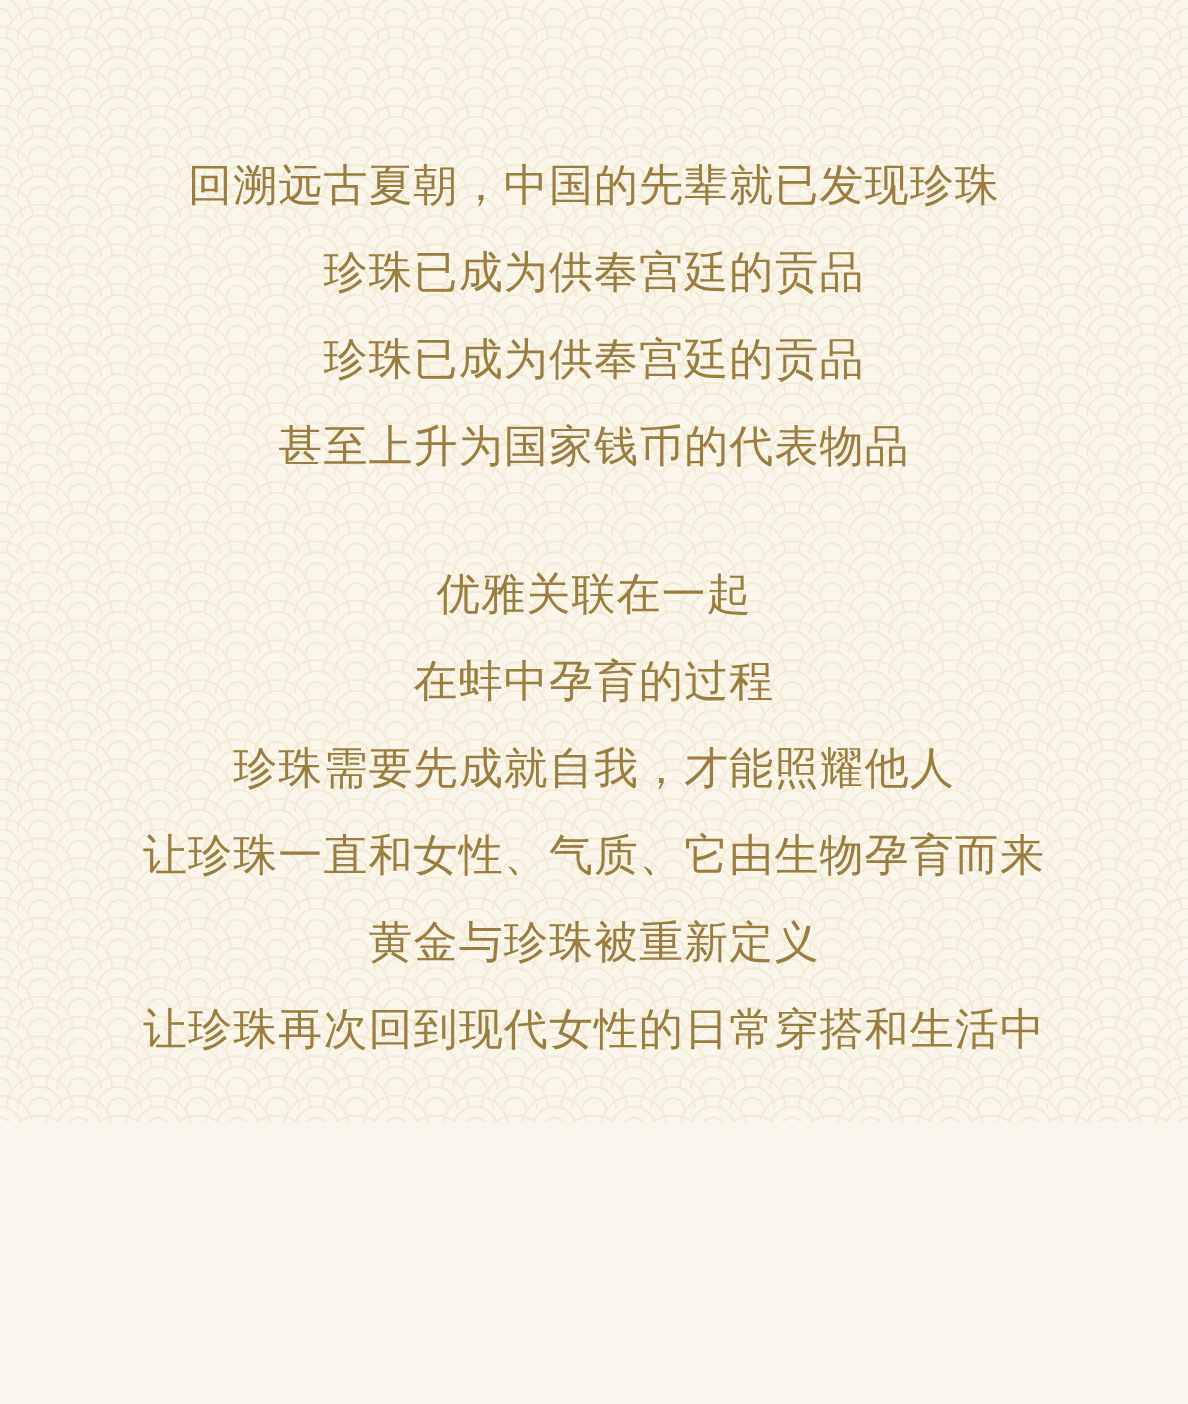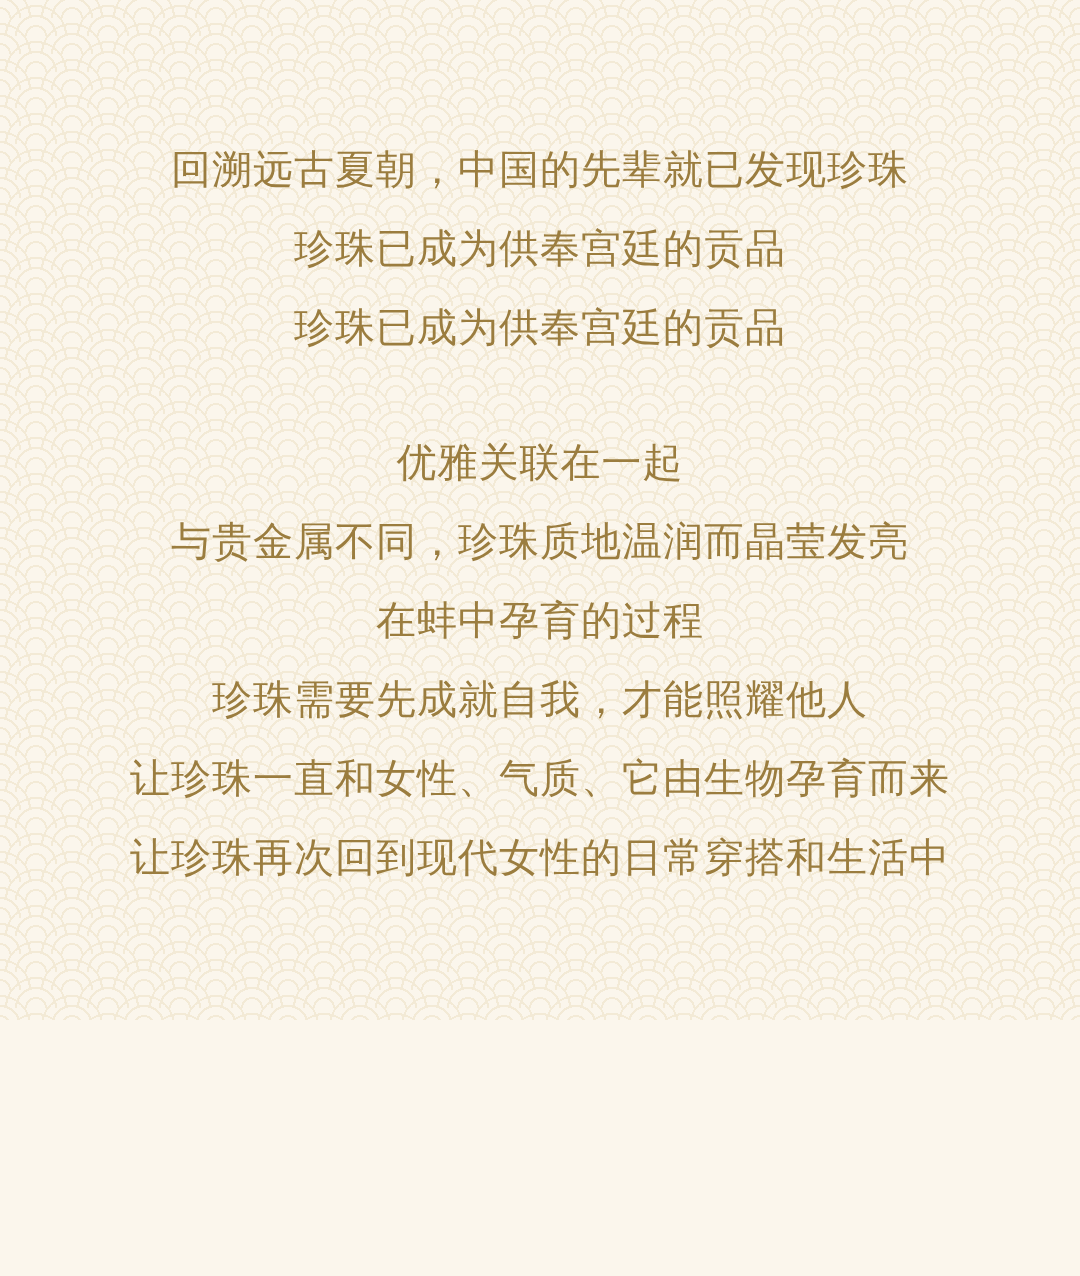--- a/index.html
+++ b/index.html
@@ -68,27 +68,28 @@
 </head>
 <body>
 
 <div class="page">
   <div class="content">
 
     <div class="block">
       <div class="line">回溯远古夏朝，中国的先辈就已发现珍珠</div>
       <div class="line">珍珠已成为供奉宫廷的贡品</div>
       <div class="line">珍珠已成为供奉宫廷的贡品</div>
+      <div class="line">甚至上升为国家钱币的代表物品</div>
     </div>
 
     <div class="spacer"></div>
 
     <div class="block">
       <div class="line">优雅关联在一起</div>
-      <div class="line">与贵金属不同，珍珠质地温润而晶莹发亮</div>
       <div class="line">在蚌中孕育的过程</div>
       <div class="line">珍珠需要先成就自我，才能照耀他人</div>
       <div class="line">让珍珠一直和女性、气质、它由生物孕育而来</div>
+      <div class="line">黄金与珍珠被重新定义</div>
       <div class="line">让珍珠再次回到现代女性的日常穿搭和生活中</div>
     </div>
 
   </div>
 </div>
 
 </body></html>

